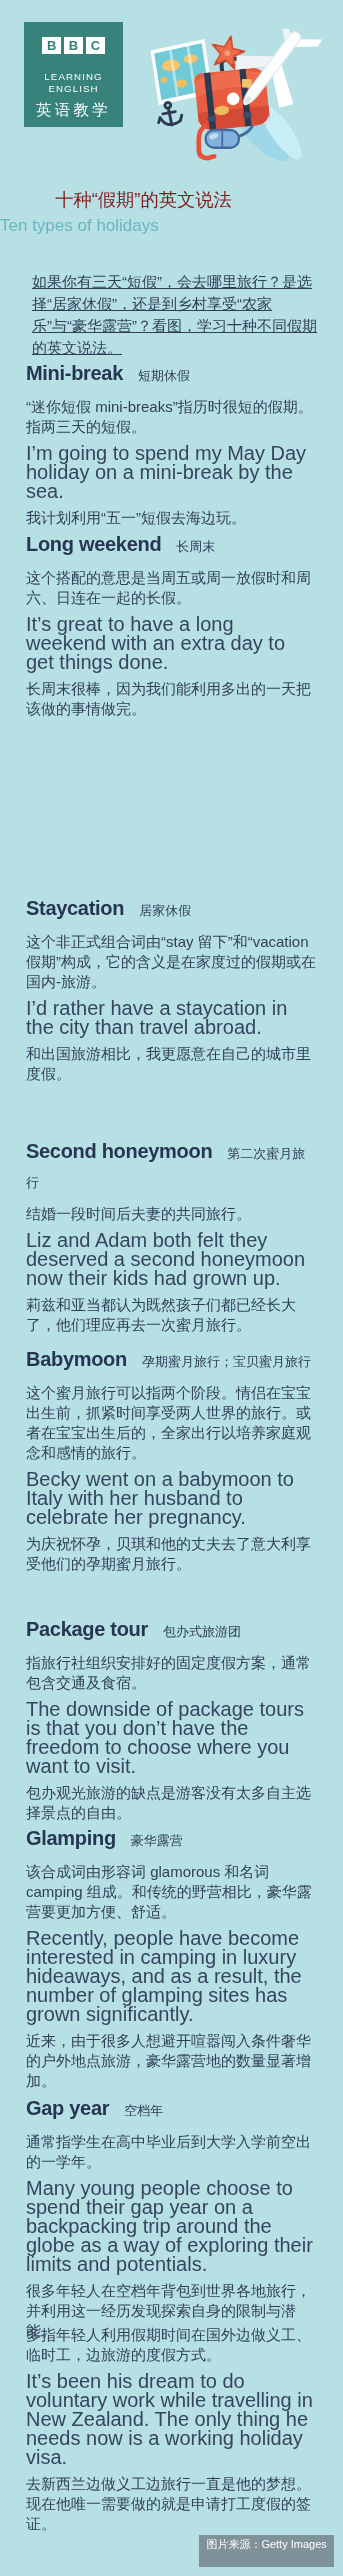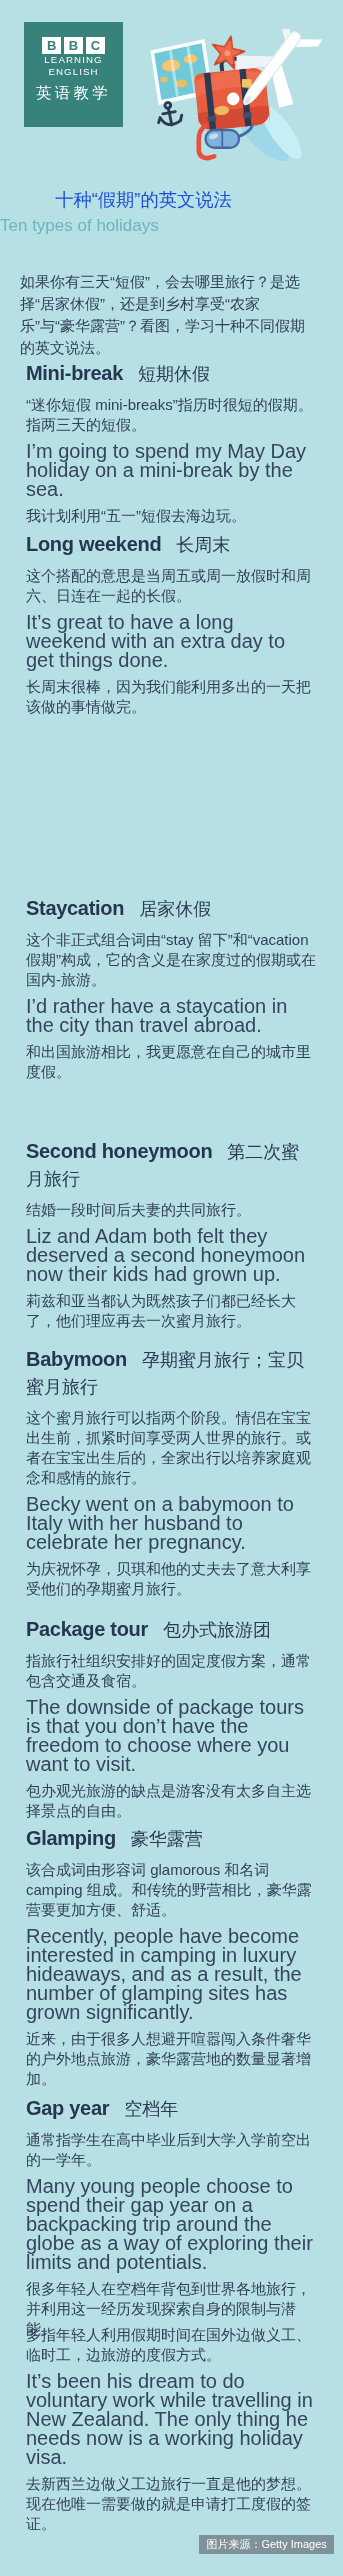--- a/index.html
+++ b/index.html
@@ -6,49 +6,49 @@
   body{width:343px;height:2576px;overflow:hidden;
        font-family:"Liberation Sans","DejaVu Sans",sans-serif;}
   .canvas{position:relative;width:343px;height:2576px;background:#b7e0e5;}
 
   
   .logo{position:absolute;left:24px;top:22px;width:99px;height:105px;
         background:#37827a;text-align:center;color:#fff;}
   .bbc-row{margin-top:15.4px;display:flex;justify-content:center;gap:2.9px;}
   .bbc-block{width:19px;height:17px;background:#fff;color:#37827a;
              font-weight:bold;font-size:13px;line-height:17px;}
-  .logo-line{font-size:9.7px;letter-spacing:1.1px;line-height:11.4px;margin-top:0;}
+  .logo-line{font-size:9.7px;letter-spacing:1.1px;line-height:11.4px;margin-top:17px;}
   .logo-line.second{margin-top:0;}
   .logo-zh{font-family:"Liberation Serif","DejaVu Serif",serif;
            font-size:15.4px;letter-spacing:3.4px;margin-top:5.7px;}
 
   .illus{position:absolute;left:146px;top:29px;width:195px;height:175px;}
 
   .title-zh{position:absolute;left:0;top:187px;width:287px;text-align:center;
-            font-size:18.3px;font-weight:500;color:#1d4ed8;}
+            font-size:18.3px;font-weight:500;color:#7f1d1d;}
   .title-en{position:absolute;left:0;top:216px;width:343px;text-align:left;
             font-size:17px;color:#69b7be;}
 
-  .intro{position:absolute;left:20px;top:256px;width:291px;
-         font-size:15px;line-height:22px;color:#303f58;}
+  .intro{position:absolute;left:32px;top:256px;width:291px;
+         font-size:15px;line-height:22px;color:#303f58;text-decoration:underline;}
 
   .sec{position:absolute;left:26px;width:291px;}
   .sec h2{margin:0 0 8px 0;font-size:20px;line-height:26px;color:#263550;}
   .sec h2 .term{font-weight:bold;letter-spacing:-0.3px;}
-  .sec h2 .term-zh{font-weight:400;font-size:18px;margin-left:15px;color:#2c3b55;margin-top:12px;}
+  .sec h2 .term-zh{font-weight:400;font-size:13px;margin-left:15px;color:#2c3b55;margin-top:12px;}
   .sec p{margin:0;}
   .sec .zh{font-size:15px;line-height:20px;color:#303f58;}
   .sec .def{margin-bottom:7.4px;}
   .sec .en{font-size:20px;line-height:19px;color:#35455f;margin-bottom:6.3px;}
 
   .s1{top:360px;} .s2{top:531px;} .s3{top:721px;} .s4{top:895px;}
   .s5{top:1138px;} .s6{top:1346px;} .s7{top:1616px;} .s8{top:1825px;}
   .s9{top:2095px;} .s10{top:2325px;}
 
-  .credit{position:absolute;left:199px;top:2535px;height:19px;line-height:19px;
+  .credit{position:absolute;left:199px;top:2535px;height:32px;line-height:19px;
           padding:0 7.4px;background:#7f929a;color:#ffffff;font-size:11px;}
 </style>
 </head>
 <body>
 
 <div class="canvas">
 
   <div class="logo">
     <div class="bbc-row">
       <div class="bbc-block">B</div>

